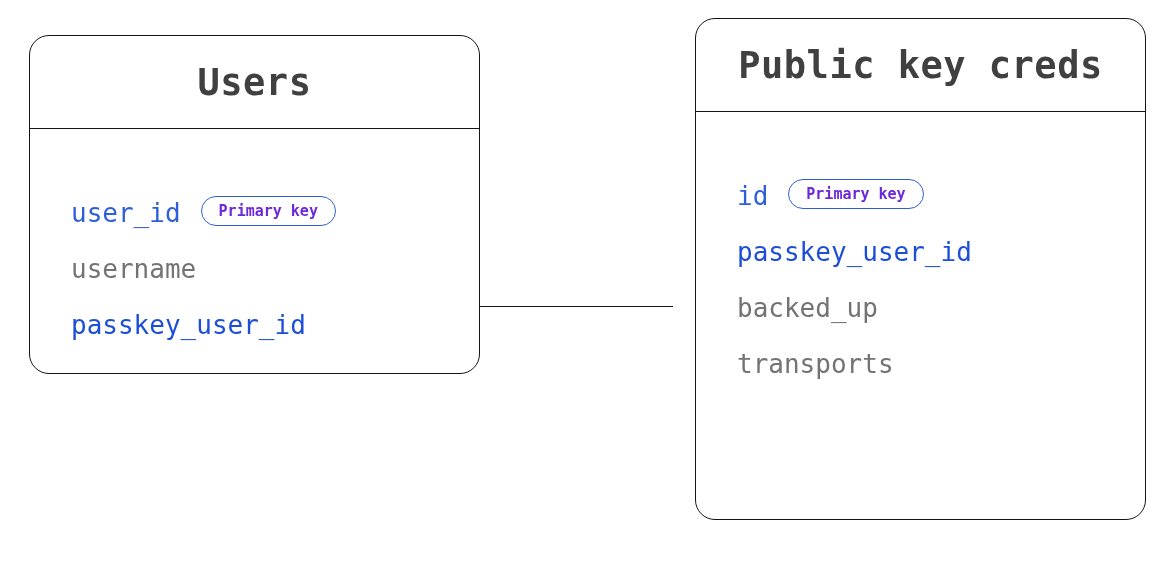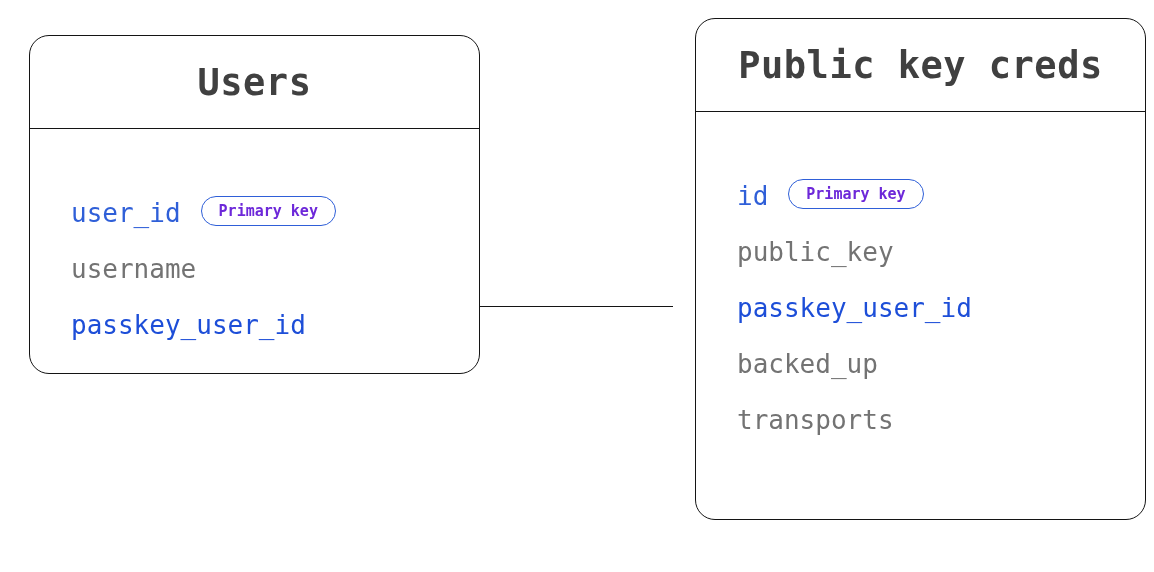--- a/index.html
+++ b/index.html
@@ -170,23 +170,20 @@
       <span class="entity-title">Public key creds</span>
     </div>
     <div class="entity-divider"></div>
     <div class="entity-fields">
 
       <div class="field-row">
         <span class="field-name kind-pk">id</span>
         <span class="pk-badge">Primary key</span>
       </div>
 
-      <div class="field-row">
-        <span class="field-name kind-plain">public_key</span>
-      </div>
 
       <div class="field-row">
         <span class="field-name kind-fk">passkey_user_id</span>
       </div>
 
       <div class="field-row">
         <span class="field-name kind-plain">backed_up</span>
       </div>
 
 

